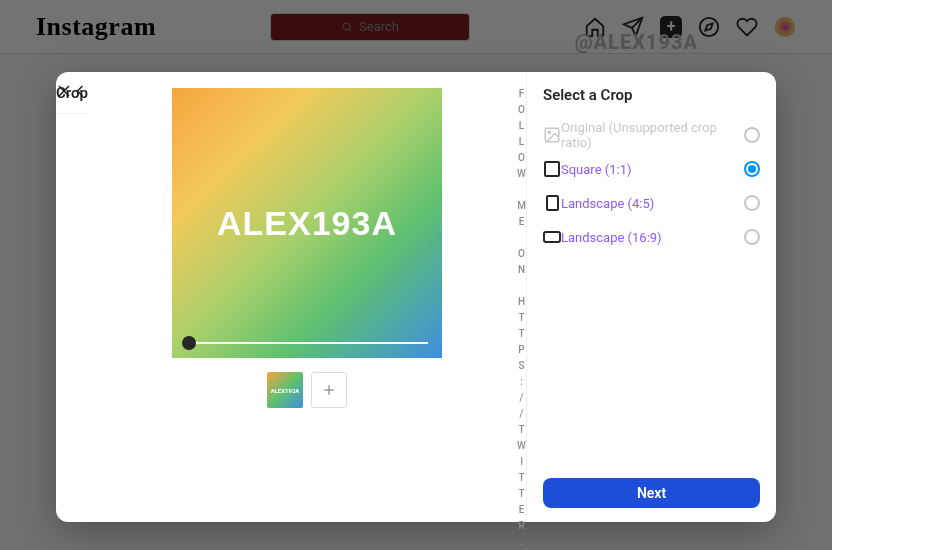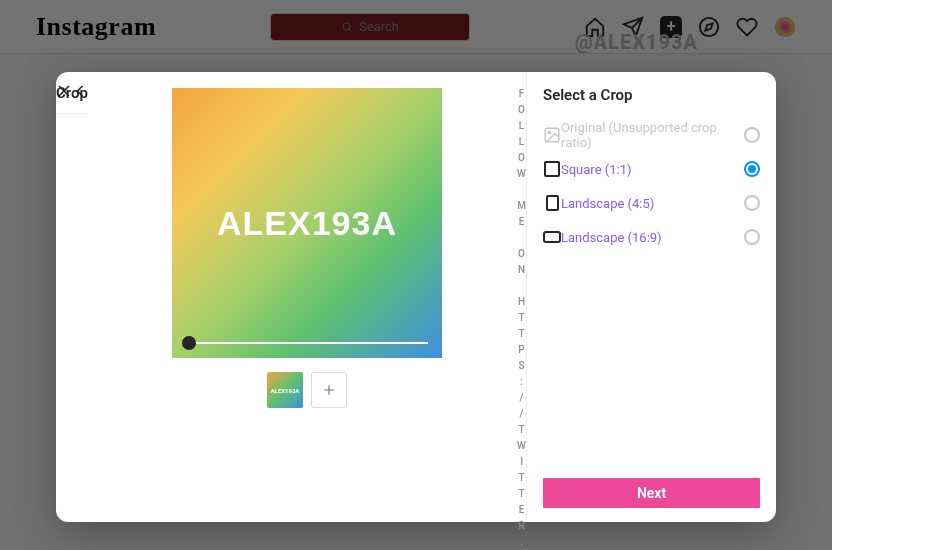--- a/index.html
+++ b/index.html
@@ -36,21 +36,21 @@
   .crop-opt .shape { width: 18px; height: 18px; display:flex; align-items:center; justify-content:center; }
   .crop-opt .lbl { flex: 1; font-size: 13px; color: #8b5cf6; }
   .crop-opt.disabled .lbl { color: #c7c7c7; }
   .radio { width: 16px; height: 16px; border: 2px solid #c7c7c7; border-radius: 50%; display:flex; align-items:center; justify-content:center; }
   .radio.sel { border-color: #0095f6; }
   .radio.sel::after { content:""; width:8px; height:8px; background:#0095f6; border-radius:50%; }
   .sq-shape { width:16px; height:16px; border:2px solid #262626; border-radius:2px; }
   .po-shape { width:13px; height:16px; border:2px solid #262626; border-radius:2px; }
   .ls-shape { width:18px; height:12px; border:2px solid #262626; border-radius:3px; }
   .og-shape svg { stroke:#c7c7c7; }
-  .next-btn { margin-top: auto; height: 30px; background: #ec4899; color: #fff; border-radius: 1px; display:flex; align-items:center; justify-content:center; font-size:14px; font-weight:600; cursor:pointer; }
+  .next-btn { margin-top: auto; height: 30px; background: #1d4ed8; color: #fff; border-radius: 8px; display:flex; align-items:center; justify-content:center; font-size:14px; font-weight:600; cursor:pointer; }
 
   
   .preview { width: 270px; height: 270px; background: linear-gradient(135deg, #f5a540 0%, #f3c95a 25%, #a7d06a 50%, #5fc06f 70%, #3f8fe0 100%); position: relative; display:flex; align-items:center; justify-content:center; }
   .preview-text { color:#fff; font-size:34px; font-weight:700; letter-spacing:1px; font-family: Arial, sans-serif; }
   .slider-track { position:absolute; bottom:14px; left:14px; right:14px; height:2px; background:#fff; }
   .slider-handle { position:absolute; bottom:8px; left:10px; width:14px; height:14px; background:#262626; border-radius:50%; }
   .thumbs { margin-top: 14px; display:flex; gap:8px; }
   .thumb { width:36px; height:36px; background: linear-gradient(135deg, #f5a540, #5fc06f, #3f8fe0); display:flex; align-items:center; justify-content:center; color:#fff; font-size:6px; font-weight:700; border-radius:2px;}
   .addthumb { width:36px; height:36px; border:1px solid #dbdbdb; border-radius:3px; display:flex; align-items:center; justify-content:center; color:#8e8e8e; font-size:18px; cursor:pointer;}
 

